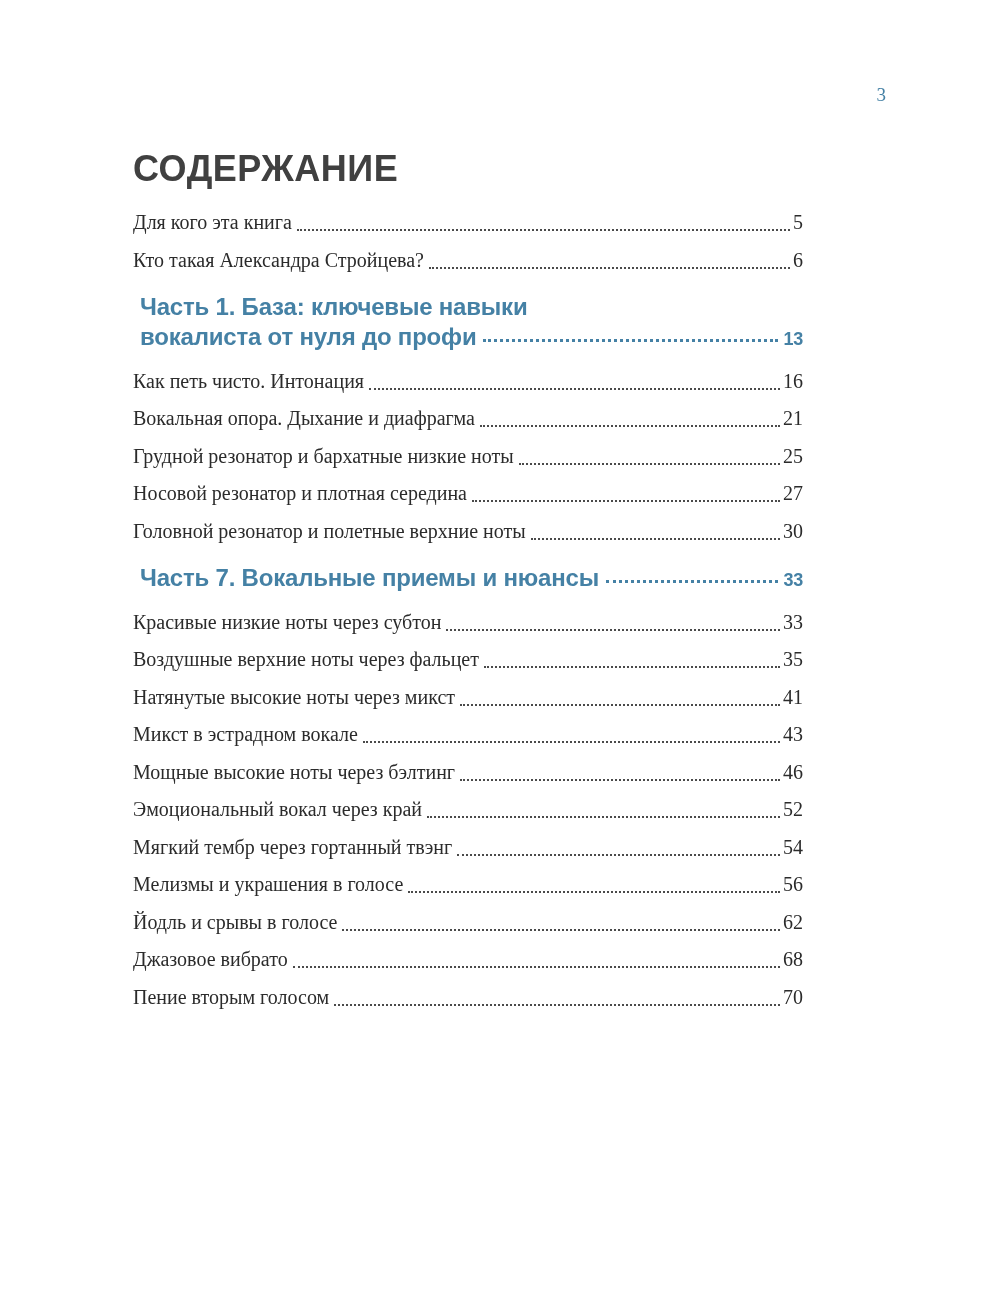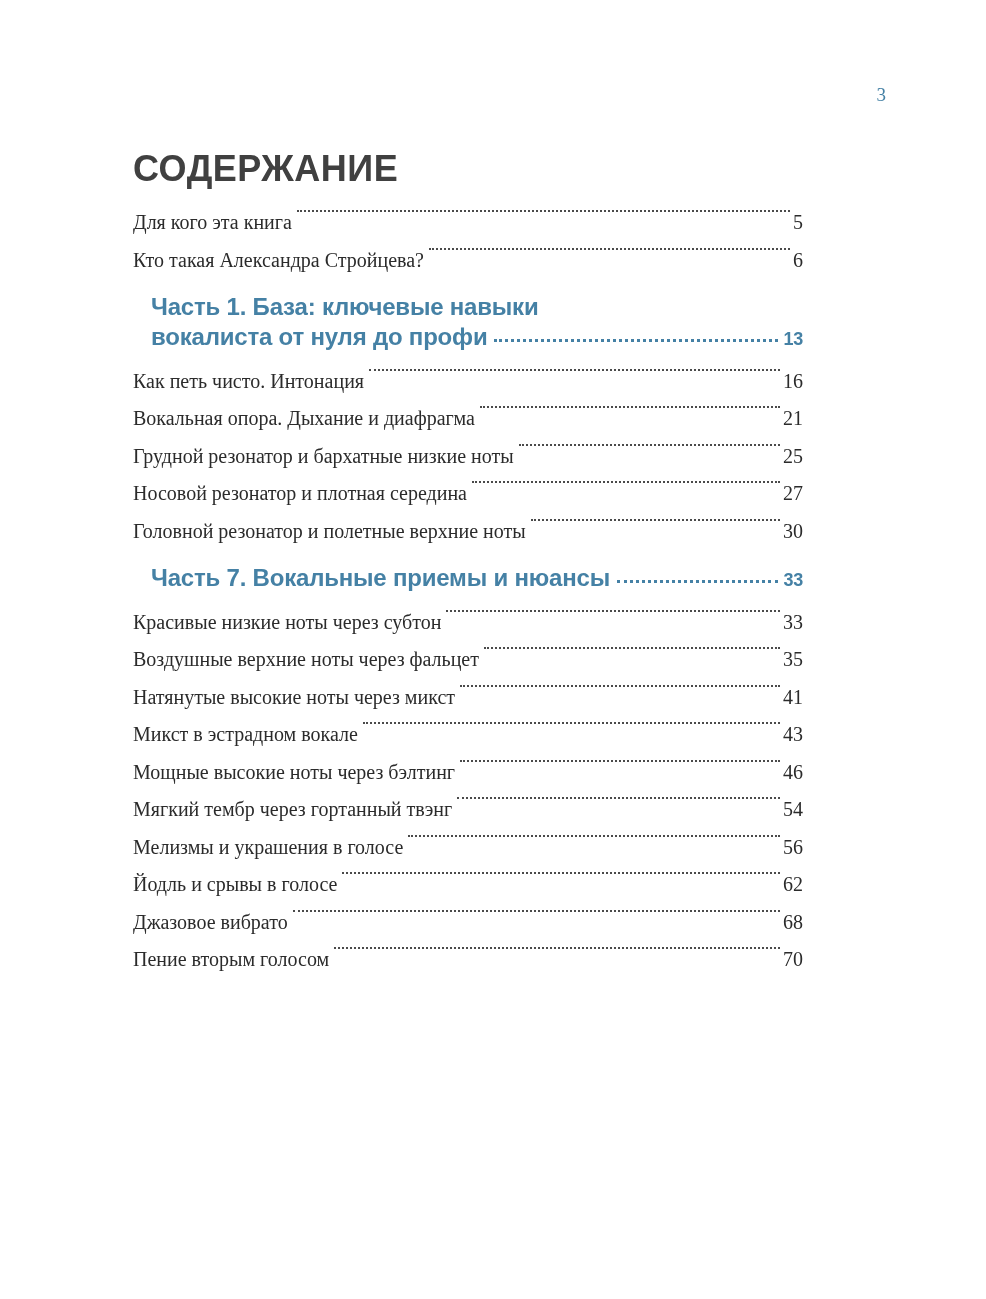--- a/index.html
+++ b/index.html
@@ -33,21 +33,21 @@
     margin: 0 0 22px 0;
     font-family: "Liberation Sans", sans-serif;
     font-weight: bold;
     font-size: 36px;
     letter-spacing: 0.5px;
     color: #404040;
   }
   .toc { width: 100%; }
   .row {
     display: flex;
-    align-items: flex-start;
+    align-items: flex-end;
   }
   .row.entry {
     font-size: 20px;
     line-height: 21px;
     margin-bottom: 16.5px;
     color: #2b2b2b;
   }
   .entry-label { white-space: nowrap; }
   .leader {
     flex: 1;
@@ -59,21 +59,21 @@
   .page-num {
     white-space: nowrap;
   }
   .row-group.section {
     font-family: "Liberation Sans", sans-serif;
     font-weight: bold;
     font-size: 24px;
     line-height: 30px;
     letter-spacing: -0.2px;
     color: #4581a5;
-    margin: 21px 0 17px 18px;
+    margin: 21px 0 17px 7px;
   }
   .section-line {
     display: flex;
     align-items: baseline;
   }
   .section .leader {
     border-bottom: 3px dotted #4581a5;
     margin: 0 5px 0 7px;
     transform: translateY(-3px);
   }
@@ -158,20 +158,25 @@
         <span class="entry-label">Микст в эстрадном вокале</span>
         <span class="leader"></span>
         <span class="page-num">43</span>
       </div>
       <div class="row entry">
         <span class="entry-label">Мощные высокие ноты через бэлтинг</span>
         <span class="leader"></span>
         <span class="page-num">46</span>
       </div>
       <div class="row entry">
+        <span class="entry-label">Эмоциональный вокал через край</span>
+        <span class="leader"></span>
+        <span class="page-num">52</span>
+      </div>
+      <div class="row entry">
         <span class="entry-label">Мягкий тембр через гортанный твэнг</span>
         <span class="leader"></span>
         <span class="page-num">54</span>
       </div>
       <div class="row entry">
         <span class="entry-label">Мелизмы и украшения в голосе</span>
         <span class="leader"></span>
         <span class="page-num">56</span>
       </div>
       <div class="row entry">

